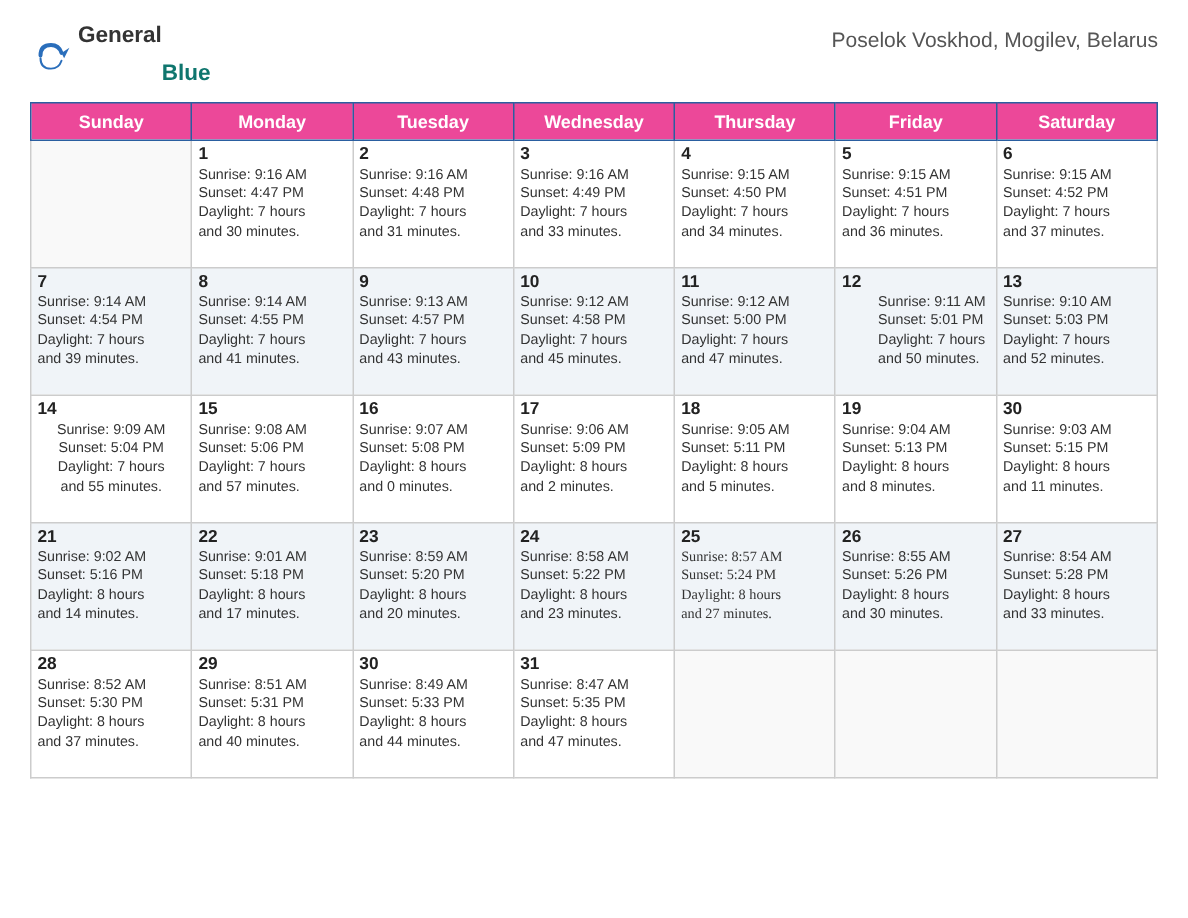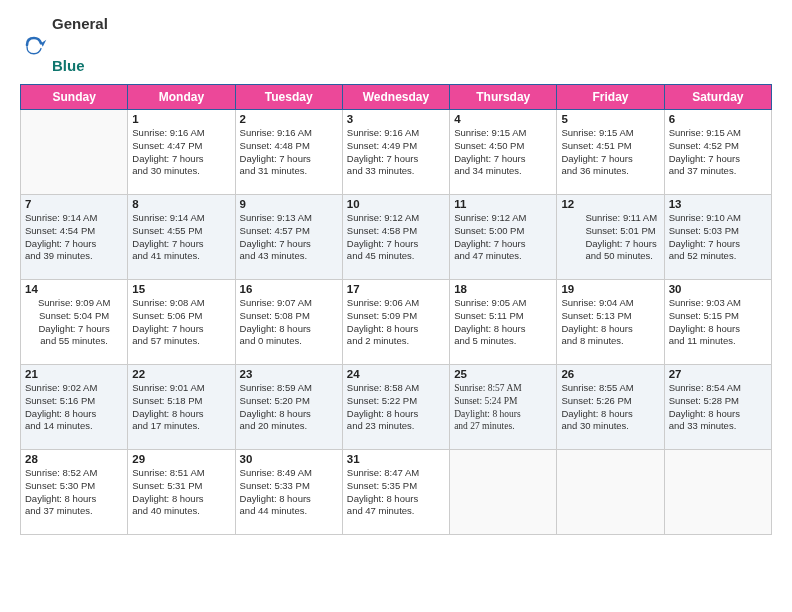--- a/index.html
+++ b/index.html
@@ -21,21 +21,21 @@
       align-items: flex-start;
       margin-bottom: 10px;
     }
     .logo {
       display: flex;
       align-items: center;
       gap: 4px;
     }
     .logo-text {
       display: flex;
-      flex-direction: column;
+      flex-direction: row;
       line-height: 1.1;
     }
     .logo-general {
       font-size: 15px;
       font-weight: bold;
       color: #333;
     }
     .logo-blue {
       font-size: 15px;
       font-weight: bold;
@@ -113,20 +113,21 @@
         <path d="M8 16 Q8 8 16 8 Q22 8 24 14" stroke="#2a6ebb" stroke-width="3" fill="none" stroke-linecap="round"></path>
         <path d="M24 14 L30 10 L26 18 Z" fill="#2a6ebb"></path>
         <path d="M8 18 Q8 26 16 26 Q22 26 24 20" stroke="#2a6ebb" stroke-width="1.5" fill="none" stroke-linecap="round"></path>
       </svg>
       <div class="logo-text">
         <span class="logo-general">General</span>
         <span class="logo-blue">Blue</span>
       </div>
     </div>
     <div class="title-block">
+      <div class="location">Poselok Voskhod, Mogilev, Belarus</div>
     </div>
   </div>
 
   <table class="calendar">
     <thead>
       <tr>
       <th>Sunday</th>
           <th>Monday</th>
           <th>Tuesday</th>
           <th>Wednesday</th>

